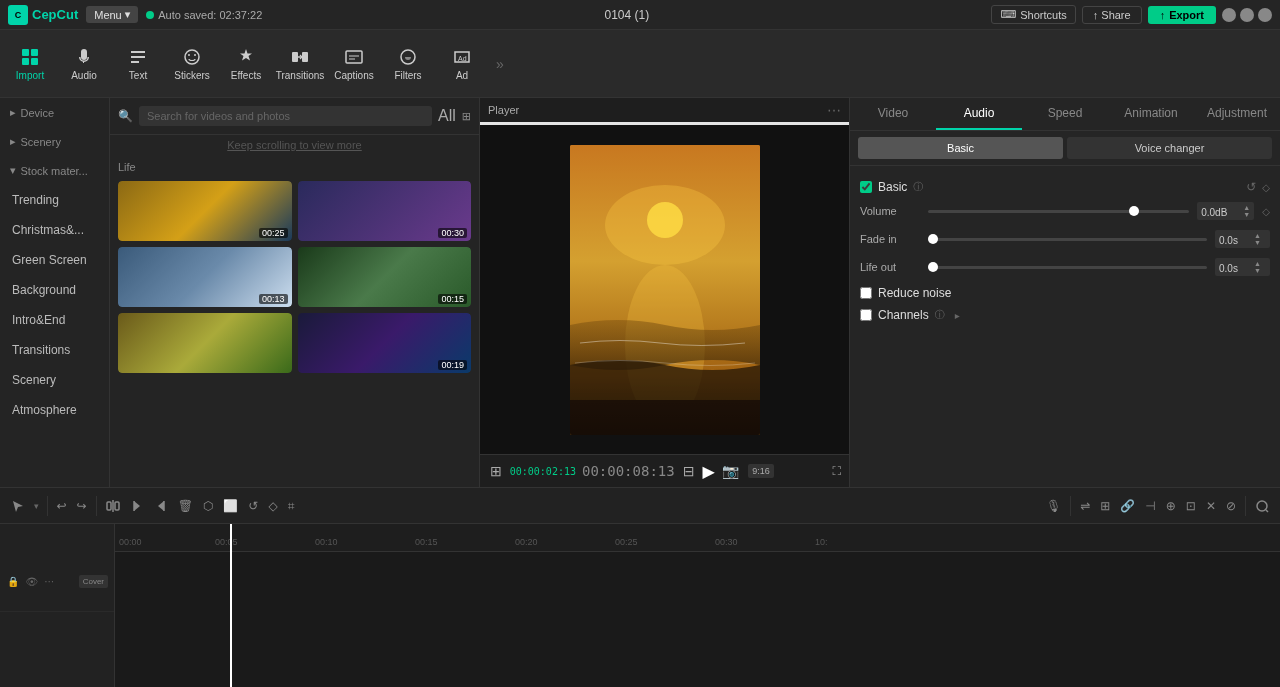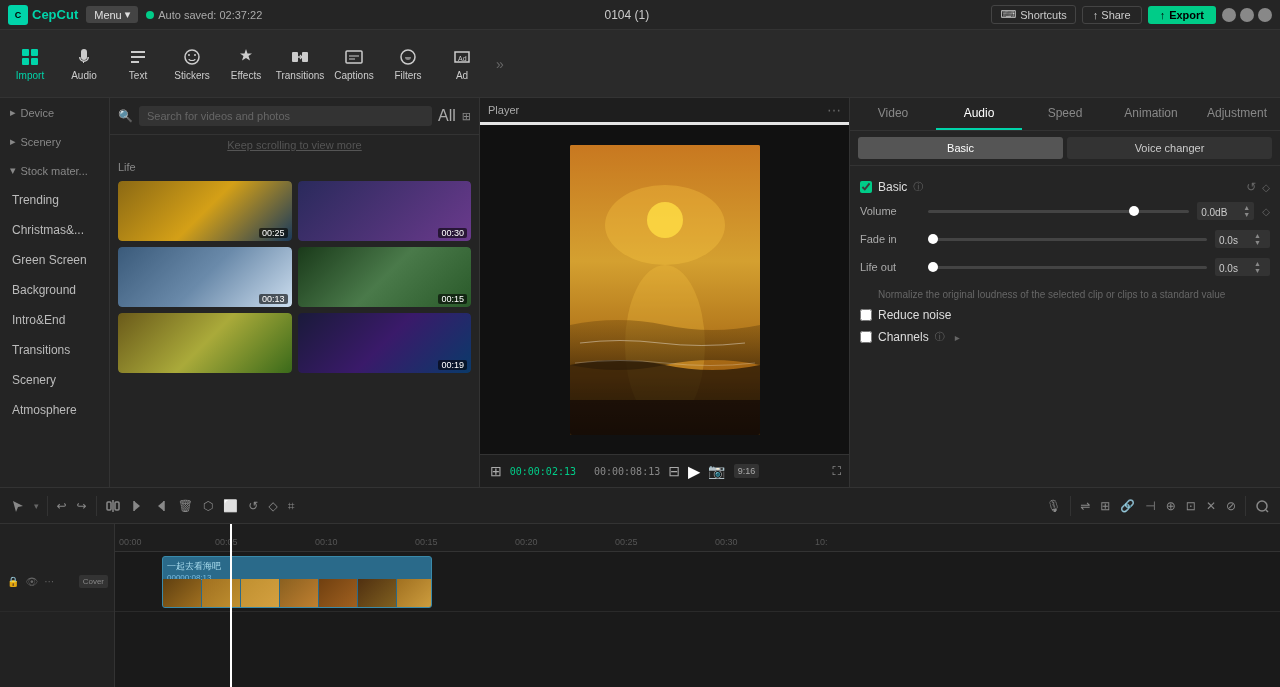--- a/index.html
+++ b/index.html
@@ -61,21 +61,21 @@
     
     #player { width: 370px; background: #1e1e1e; border-right: 1px solid #333; display: flex; flex-direction: column; }
     #player .player-header { display: flex; align-items: center; justify-content: space-between; padding: 4px 8px; border-bottom: 3px solid #e5e5e5; }
     #player .player-title { color: #aaa; font-size: 11px; }
     #player .player-menu { background: none; border: none; color: #666; cursor: pointer; font-size: 14px; }
     #player .player-canvas { flex: 1; display: flex; align-items: center; justify-content: center; background: #111; position: relative; }
     .video-preview-bg { width: 190px; height: 290px; background: linear-gradient(170deg, #c87820 0%, #a06010 30%, #d4a030 50%, #8a5010 70%, #604010 100%); border-radius: 2px; position: relative; overflow: hidden; }
     .wave-overlay { position: absolute; bottom: 0; left: 0; right: 0; height: 60px; background: linear-gradient(transparent, rgba(0,0,0,0.3)); }
     #player .player-controls { padding: 6px 8px; border-top: 1px solid #333; display: flex; align-items: center; gap: 6px; }
     #player .time-current { color: #00cc88; font-size: 10px; font-family: monospace; }
-    #player .time-total { color: #888; font-size: 10px; font-family: monospace; margin-left: 12px; }
+    #player .time-total { color: #888; font-size: 14px; font-family: monospace; }
     #player .ctrl-btn { background: none; border: none; color: #aaa; cursor: pointer; font-size: 14px; padding: 2px; }
     #player .play-btn { background: none; border: none; color: #fff; cursor: pointer; font-size: 16px; }
     #player .aspect-btn { background: #333; border: none; color: #aaa; cursor: pointer; font-size: 9px; padding: 2px 4px; border-radius: 2px; }
     #player .fullscreen-btn { background: none; border: none; color: #aaa; cursor: pointer; font-size: 12px; margin-left: auto; }
 
     
     #right-panel { width: 430px; background: #252525; display: flex; flex-direction: column; }
     #right-panel .tabs { display: flex; border-bottom: 1px solid #333; }
     .panel-tab { flex: 1; text-align: center; padding: 8px 4px; color: #888; font-size: 12px; cursor: pointer; border-bottom: 2px solid transparent; }
     .panel-tab.active { color: #fff; border-bottom-color: #00d4aa; }
@@ -398,21 +398,20 @@
         <input type="range" class="param-slider" min="0" max="100" value="0" style="">
         <div class="value-box">
           <span>0.0s</span>
           <div class="spin-btns">
             <button class="spin-btn">▲</button>
             <button class="spin-btn">▼</button>
           </div>
         </div>
       </div>
 
-      <div class="info-text">Normalize the original loudness of the selected clip or clips to a standard value</div>
 
       <div class="checkbox-row">
         <input type="checkbox" class="section-checkbox" style="">
         <span class="section-title">Reduce noise</span>
       </div>
 
       <div class="checkbox-row">
         <input type="checkbox" class="section-checkbox" style="">
         <span class="section-title">Channels</span>
         <span style="color:#666;font-size:10px;">ⓘ</span>
@@ -501,32 +500,15 @@
         <span class="ruler-mark" style="left:200px;">00:10</span>
         <span class="ruler-mark" style="left:300px;">00:15</span>
         <span class="ruler-mark" style="left:400px;">00:20</span>
         <span class="ruler-mark" style="left:500px;">00:25</span>
         <span class="ruler-mark" style="left:600px;">00:30</span>
         <span class="ruler-mark" style="left:700px;">10:</span>
       </div>
 
       <div id="playhead" style="left:115px;"></div>
 
-      <div class="track-area">
-        <div class="clip-block" style="left:47px; width:270px; top:4px; height:52px;">
-          <div class="clip-label">
-            <div style="font-size:9px;color:#aaddee;">一起去看海吧</div>
-            <div style="font-size:8px;color:#7abbe0;">00000:08:13</div>
-          </div>
-          <div class="clip-thumb-strip">
-            <div class="clip-frame" style="background:linear-gradient(135deg,#604010,#a07020);"></div>
-            <div class="clip-frame" style="background:linear-gradient(135deg,#a07020,#c09030);"></div>
-            <div class="clip-frame" style="background:linear-gradient(135deg,#c09030,#d4a040);"></div>
-            <div class="clip-frame" style="background:linear-gradient(135deg,#8a6020,#c08030);"></div>
-            <div class="clip-frame" style="background:linear-gradient(135deg,#704010,#a06020);"></div>
-            <div class="clip-frame" style="background:linear-gradient(135deg,#503010,#806020);"></div>
-            <div class="clip-frame" style="background:linear-gradient(135deg,#a07020,#d0a040);"></div>
-          </div>
-        </div>
-      </div>
     </div>
   </div>
 </div>
 
 </body></html>

